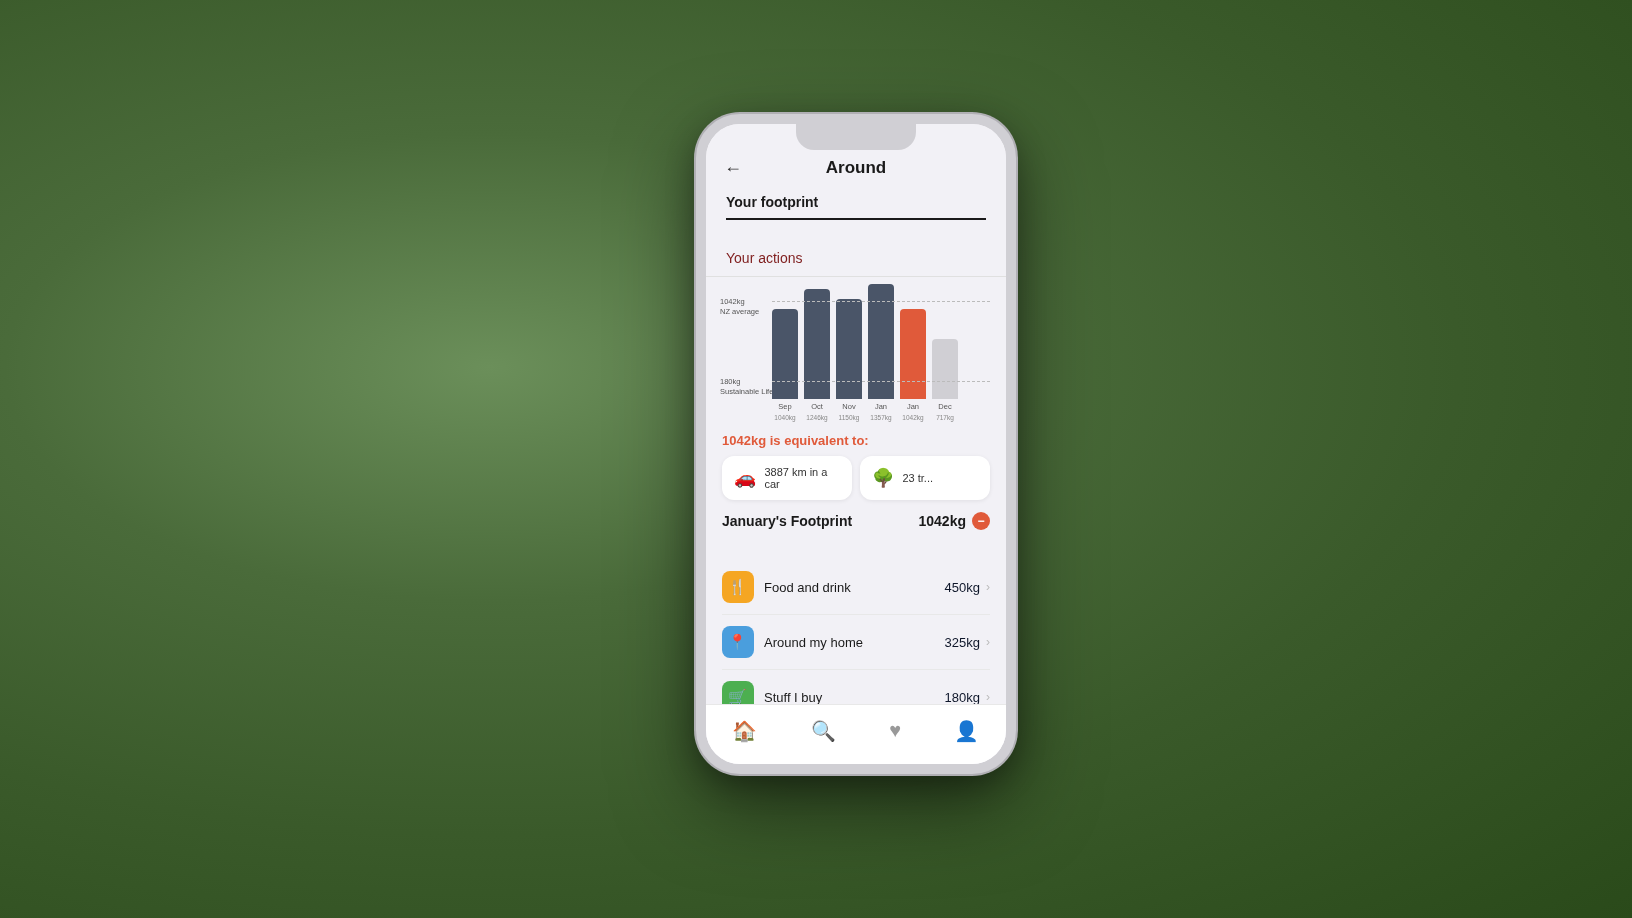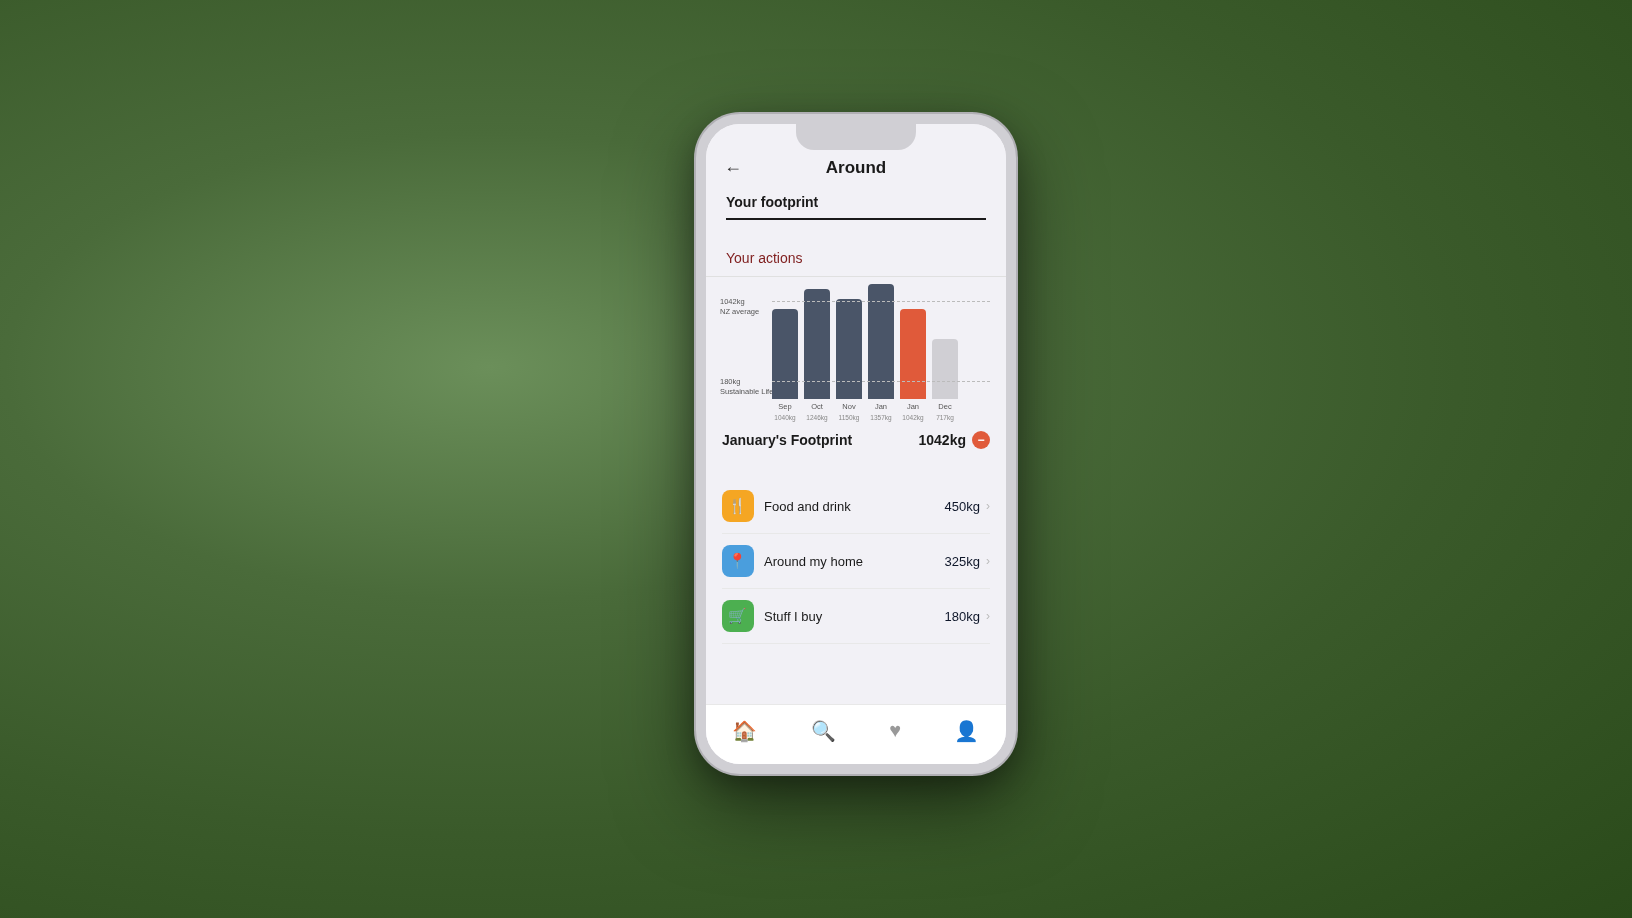--- a/index.html
+++ b/index.html
@@ -398,20 +398,35 @@
 
             <div class="bar-group">
               <div class="bar bar-light" style="height:60px;"></div>
               <div class="bar-label-month">Dec</div>
               <div class="bar-label-kg">717kg</div>
             </div>
           </div>
         </div>
       </div>
 
+      <div class="equivalent-section">
+        <div class="equivalent-title">
+          <span>1042kg</span><span> is equivalent to:</span>
+        </div>
+        <div class="equivalent-cards">
+          <div class="equiv-card">
+            <span class="equiv-icon">🚗</span>
+            <span class="equiv-text">3887 km in a car</span>
+          </div>
+          <div class="equiv-card">
+            <span class="equiv-icon">🌳</span>
+            <span class="equiv-text">23 tr...</span>
+          </div>
+        </div>
+      </div>
 
       <div class="footprint-section">
         <div class="footprint-header">
           <div class="footprint-title">January's Footprint</div>
           <div class="footprint-total">
             <span>1042kg</span>
             <div class="minus-badge">−</div>
           </div>
         </div>
 

